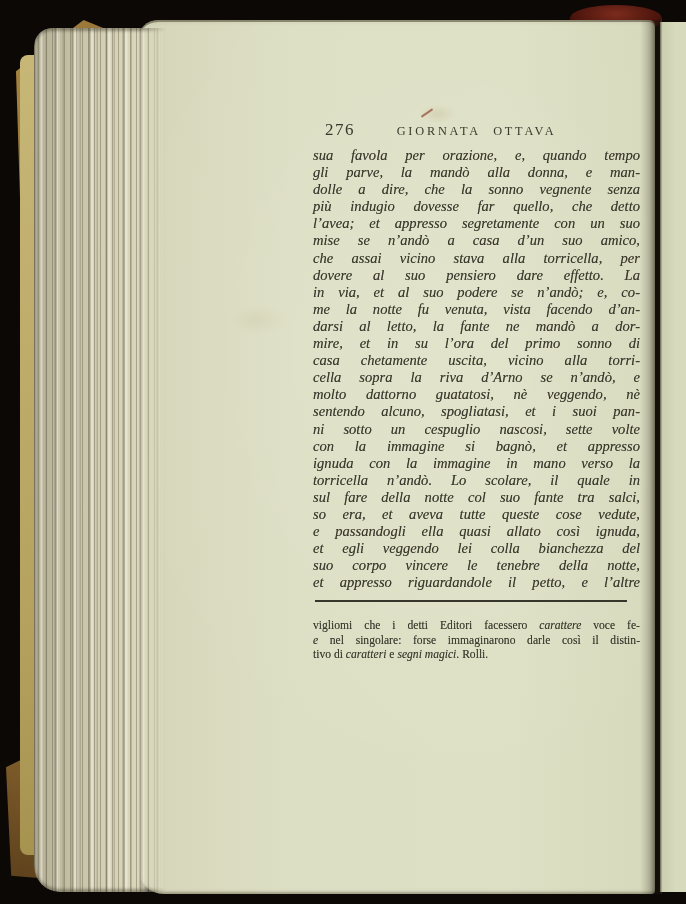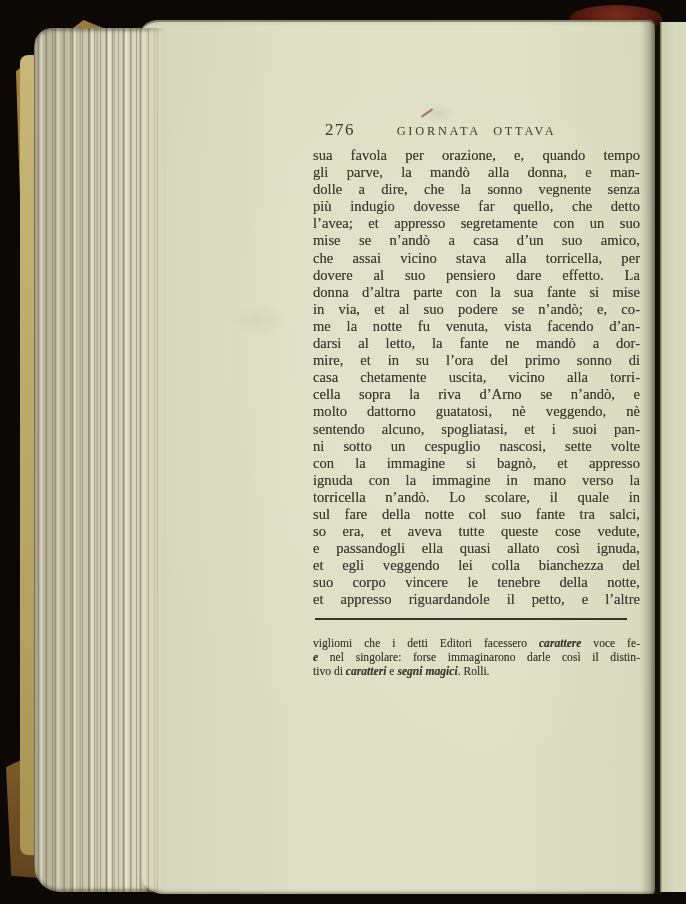--- a/index.html
+++ b/index.html
@@ -88,33 +88,34 @@
     font-size:17px;letter-spacing:1.5px;
   }
   .running-title{
     position:absolute;left:50%;top:4px;transform:translateX(-50%);
     font-size:12.3px;letter-spacing:2.8px;word-spacing:7px;white-space:nowrap;
   }
   .body-text .line{
     height:17.1px;line-height:17.1px;font-size:14.6px;
     text-align:justify;text-align-last:justify;
     text-shadow:0 0 .5px rgba(59,56,45,.55);
+    font-style:italic;
   }
   .rule{
     width:312px;margin:9px 0 0 2px;height:0;
     border-top:2px solid #38352a;
   }
   .footnote{margin-top:17px;}
   .footnote .fn-line{
     font-size:11.6px;line-height:14.3px;
     text-align:justify;text-align-last:justify;
     text-shadow:0 0 .4px rgba(59,56,45,.5);
   }
   .footnote .fn-line.last{text-align-last:left;}
-  .footnote .it{font-style:italic;font-weight:bold;}
+  .footnote .it{font-style:italic;}
 
   
   .stray-mark{
     position:absolute;left:420px;top:112px;width:14px;height:2px;z-index:4;
     background:rgba(140,60,40,.65);transform:rotate(-35deg);border-radius:2px;
   }
 </style>
 </head>
 <body>
 
@@ -133,21 +134,20 @@
       </div>
       <div class="body-text" id="body-text">
           <div class="line">sua favola per orazione, e, quando tempo</div>
           <div class="line">gli parve, la mandò alla donna, e man-</div>
           <div class="line">dolle a dire, che la sonno vegnente senza</div>
           <div class="line">più indugio dovesse far quello, che detto</div>
           <div class="line">l’avea; et appresso segretamente con un suo</div>
           <div class="line">mise se n’andò a casa d’un suo amico,</div>
           <div class="line">che assai vicino stava alla torricella, per</div>
           <div class="line">dovere al suo pensiero dare effetto. La</div>
-          <div class="line">donna d’altra parte con la sua fante si mise</div>
           <div class="line">in via, et al suo podere se n’andò; e, co-</div>
           <div class="line">me la notte fu venuta, vista facendo d’an-</div>
           <div class="line">darsi al letto, la fante ne mandò a dor-</div>
           <div class="line">mire, et in su l’ora del primo sonno di</div>
           <div class="line">casa chetamente uscita, vicino alla torri-</div>
           <div class="line">cella sopra la riva d’Arno se n’andò, e</div>
           <div class="line">molto dattorno guatatosi, nè veggendo, nè</div>
           <div class="line">sentendo alcuno, spogliatasi, et i suoi pan-</div>
           <div class="line">ni sotto un cespuglio nascosi, sette volte</div>
           <div class="line">con la immagine si bagnò, et appresso</div>

